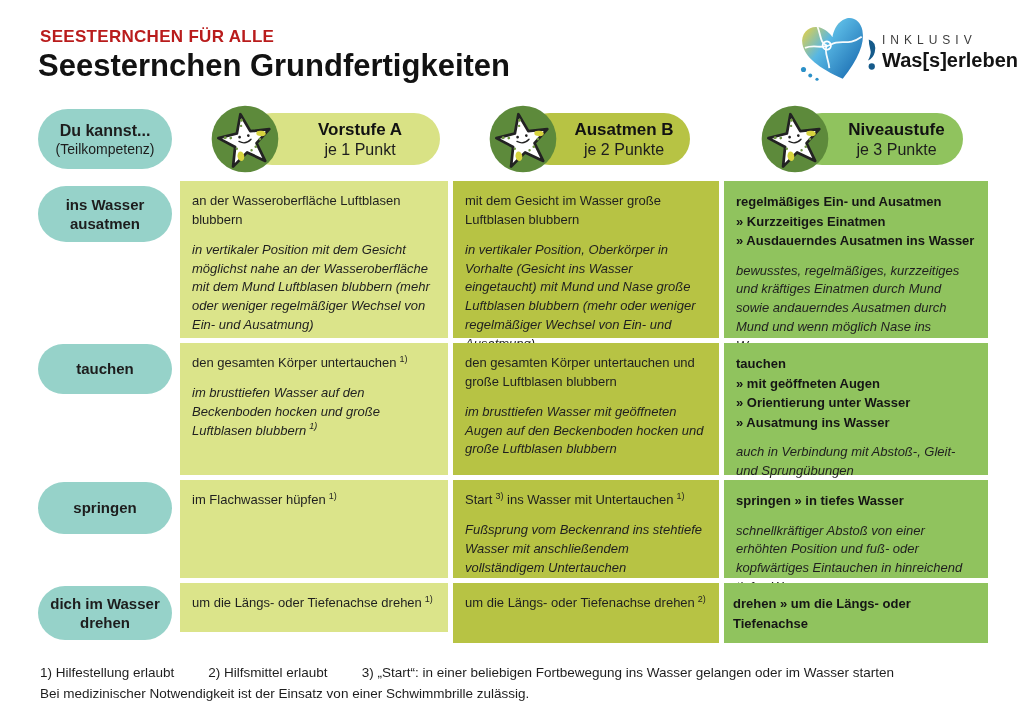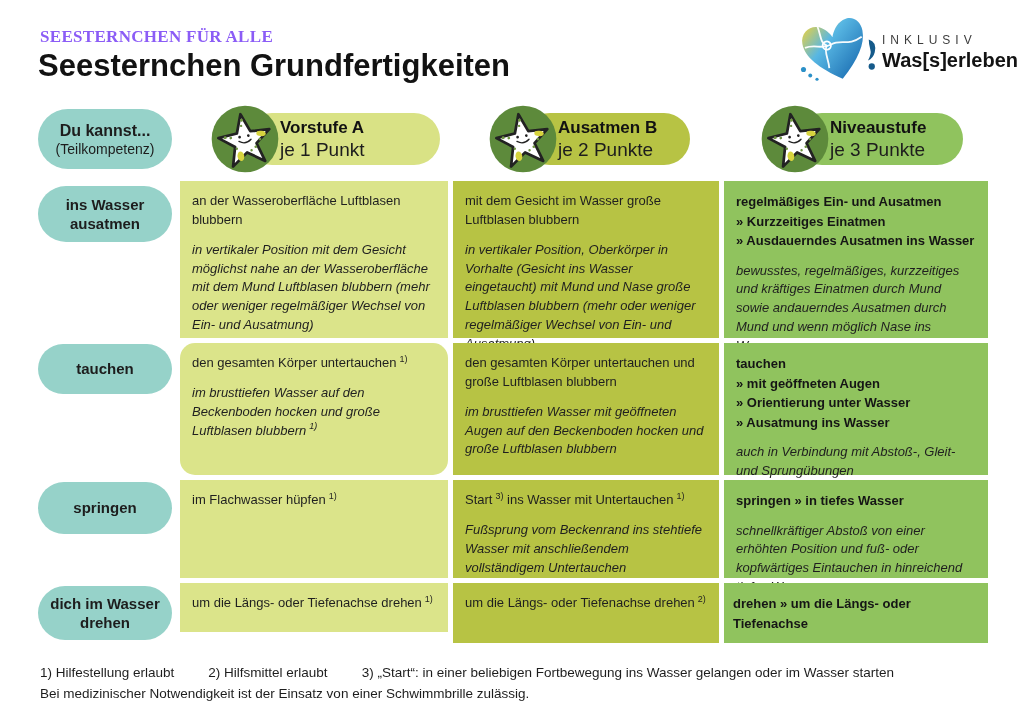--- a/index.html
+++ b/index.html
@@ -2,21 +2,21 @@
 <html><head>
 <meta charset="utf-8">
 <style>
   * { box-sizing: border-box; }
   html,body { margin:0; padding:0; background:#e8e8e8; }
   .page {
     position:relative; width:1024px; height:724px; background:#ffffff;
     font-family:"Liberation Sans", sans-serif; color:#1d1d1d; overflow:hidden;
     margin:0 auto;
   }
-  .kicker { position:absolute; left:40px; top:27px; font-size:17px; font-weight:700; letter-spacing:.3px; color:#8b5cf6;font-family:Liberation Serif, serif; }
+  .kicker { position:absolute; left:40px; top:27px; font-size:17px; font-weight:700; letter-spacing:.3px; color:#b91c1c; }
   .title  { position:absolute; left:38px; top:48px; font-size:31px; font-weight:700; color:#121212; margin:0; }
 
   .logo { position:absolute; left:796px; top:14px; display:flex; align-items:center; }
   .logo-text { margin-left:2px; }
   .logo-line1 { font-size:12px; letter-spacing:5px; color:#3c3c3c; }
   .logo-line2 { font-size:20px; font-weight:700; color:#131313; margin-top:2px; }
 
   .pill-competence {
     position:absolute; left:38px; top:109px; width:134px; height:60px;
     background:#96d2c9; border-radius:30px; display:flex; flex-direction:column;
@@ -24,27 +24,27 @@
   }
   .pill-competence .l1 { font-weight:700; font-size:16px; }
   .pill-competence .l2 { font-size:14px; margin-top:1px; }
 
   .level { position:absolute; top:104px; height:70px; }
   .level-a { left:211px; width:229px; }
   .level-b { left:489px; width:201px; }
   .level-c { left:761px; width:202px; }
   .level .pill {
     position:absolute; left:35px; top:9px; bottom:9px; right:0; border-radius:26px;
-    display:flex; flex-direction:column; align-items:flex-start; justify-content:center; padding-left:34px;
+    display:flex; flex-direction:column; align-items:center; justify-content:center; padding-left:34px;
   }
   .level-a .pill { background:#d9e285; }
   .level-b .pill { background:#b7c344; }
   .level-c .pill { background:#90c35e; }
   .level .name   { font-weight:700; font-size:17px; color:#121212; }
-  .level .points { font-size:19px; margin-top:1px; color:#1d1d1d; }
+  .level .points { font-size:16px; margin-top:1px; color:#1d1d1d; }
   .level .circle { position:absolute; left:0; top:1px; width:68px; height:68px; z-index:2; }
 
   .row-label {
     position:absolute; left:38px; width:134px; background:#96d2c9; border-radius:28px;
     display:flex; align-items:center; justify-content:center; text-align:center;
     font-weight:700; font-size:15px; line-height:1.3; padding:0 12px;
   }
 
   .cell { position:absolute; padding:11px 12px; font-size:13px; line-height:1.45; color:#1f1f1f; }
   .col-a { left:180px; width:268px; background:#dbe48a; }
@@ -200,21 +200,21 @@
   <div class="cell col-c" style="top:181px; height:157px;">
     <div class="blines">
       <div class="bline">regelmäßiges Ein- und Ausatmen</div>
       <div class="bline">» Kurzzeitiges Einatmen</div>
       <div class="bline">» Ausdauerndes Ausatmen ins Wasser</div>
     </div>
     <p class="detail">bewusstes, regelmäßiges, kurzzeitiges und kräftiges Einatmen durch Mund sowie andauerndes Ausatmen durch Mund und wenn möglich Nase ins Wasser</p>
   </div>
 
   <div class="row-label" style="top:344px; height:50px;">tauchen</div>
-  <div class="cell col-a" style="top:343px; height:132px;border-radius:15px;">
+  <div class="cell col-a" style="top:343px; height:132px;">
     <p class="main"><span>den gesamten Körper untertauchen</span><sup class="fn">1)</sup></p>
     <p class="detail"><span>im brusttiefen Wasser auf den Beckenboden hocken und große Luftblasen blubbern</span><sup class="fn">1)</sup></p>
   </div>
   <div class="cell col-b" style="top:343px; height:132px;">
     <p class="main">den gesamten Körper untertauchen und große Luftblasen blubbern</p>
     <p class="detail">im brusttiefen Wasser mit geöffneten Augen auf den Beckenboden hocken und große Luftblasen blubbern</p>
   </div>
   <div class="cell col-c" style="top:343px; height:132px;">
     <div class="blines">
       <div class="bline">tauchen</div>

